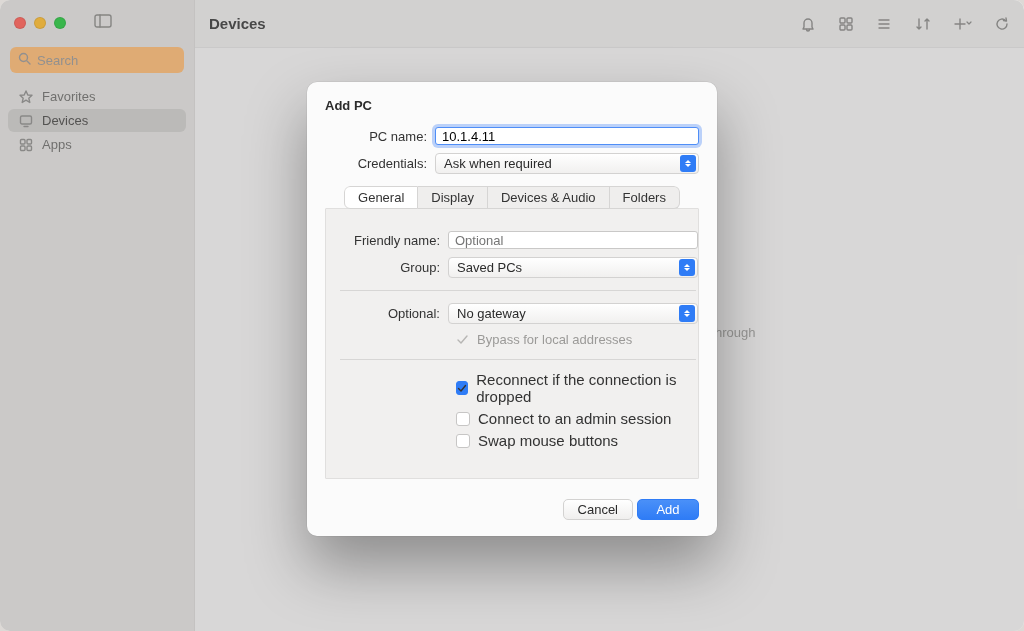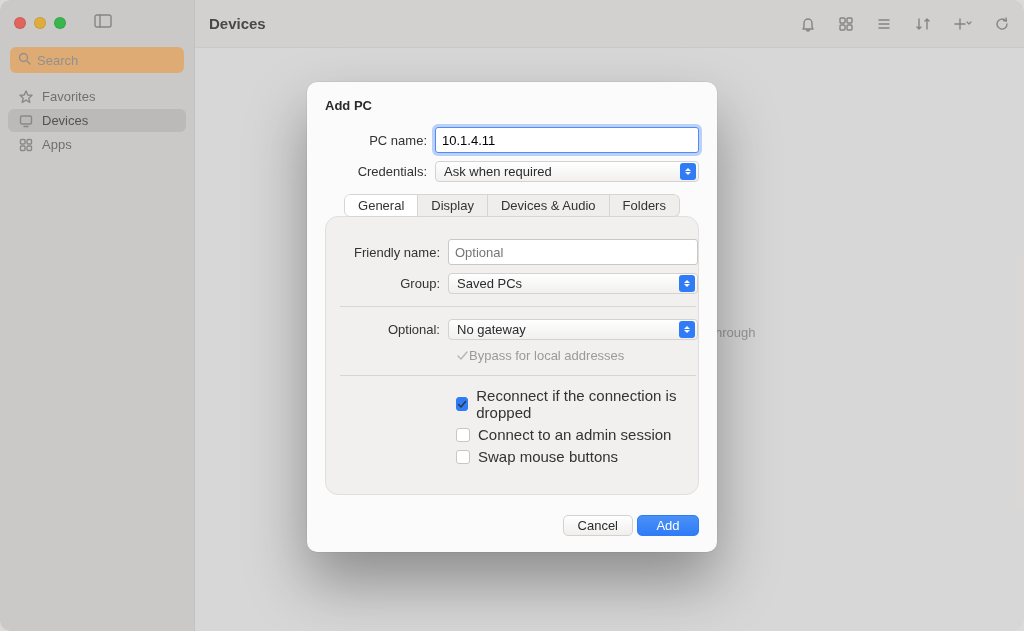--- a/index.html
+++ b/index.html
@@ -92,21 +92,21 @@
     position: relative;
   }
   .sheet-title { font-weight: 700; font-size: 13px; margin-bottom: 14px; }
 
   .row { display: flex; align-items: center; margin-bottom: 8px; }
   .label { width: 110px; text-align: right; padding-right: 8px; color: #333; font-size: 13px; }
   .field { flex: 1; }
 
   .text-input {
     width: 100%;
-    height: 26px;
+    height: 18px;
     border: 1px solid #c9c8c7;
     border-radius: 3px;
     padding: 1px 6px;
     font-size: 13px;
     background: #fff;
   }
   .text-input.focus {
     outline: none;
     border-color: #4f8ef7;
     box-shadow: 0 0 0 3px rgba(68,132,246,0.35);
@@ -153,30 +153,30 @@
   }
   .seg + .seg { border-left: none; }
   .seg:first-child { border-top-left-radius: 6px; border-bottom-left-radius: 6px; }
   .seg:last-child  { border-top-right-radius: 6px; border-bottom-right-radius: 6px; }
   .seg.active { background: #fff; }
   .seg:not(.active) { background: #efeeed; }
 
   .pane {
     background: #f1f0ef;
     border: 0.5px solid #e0dfde;
-    border-radius: 13px;
+    border-radius: 1px;
     margin-top: -1px;
     padding: 22px 0 24px 12px;
     min-height: 270px;
   }
   .pane .row { margin-bottom: 8px; }
   .divider { height: 0.5px; background: #d7d6d5; margin: 12px 2px; }
 
   .disabled-check {
-    display: flex; align-items: center; 
+    display: flex; align-items: center; gap: 8px;
     margin-left: 118px; color: #9b9a98; font-size: 13px;
   }
   .disabled-check .tick { color: #b7b6b4; width: 13px; display: inline-flex; justify-content: center; }
 
   .chk-row { display: flex; align-items: center; gap: 8px; margin-left: 118px; margin-bottom: 5px; font-size: 15px; color: #333; }
   .chk {
     width: 14px; height: 14px; border-radius: 3px;
     border: 0.5px solid #c7c6c5; background: #fff;
     display: inline-flex; align-items: center; justify-content: center;
   }

